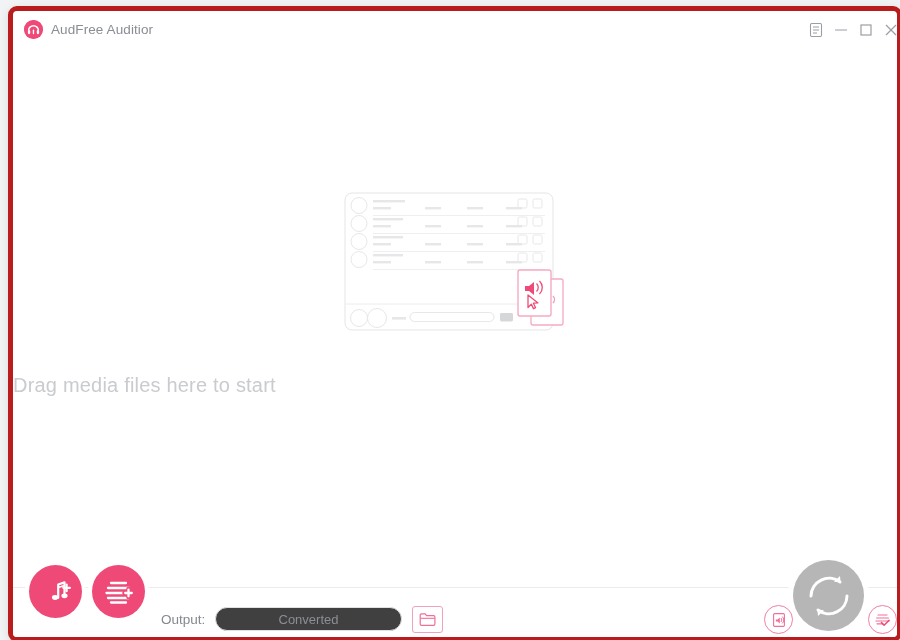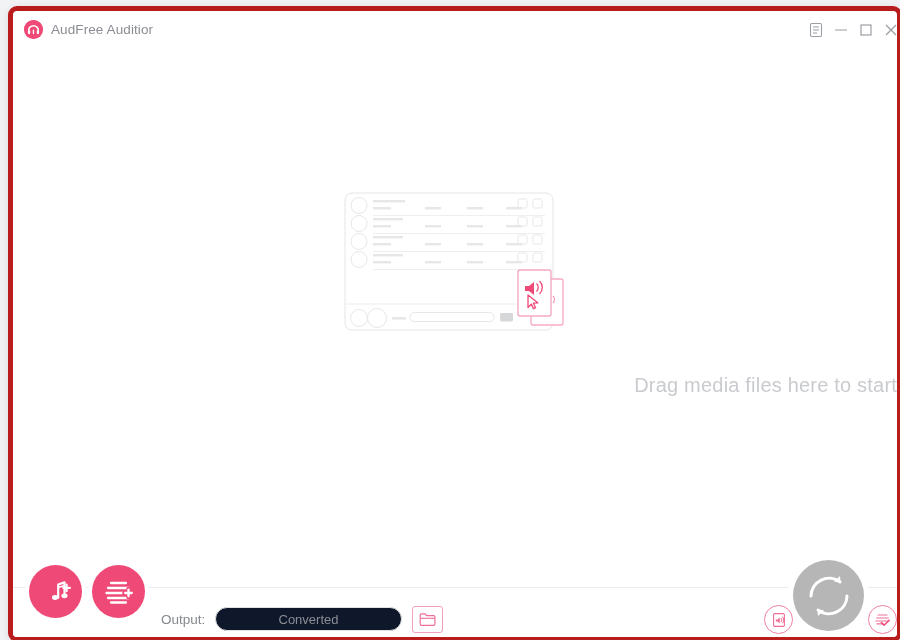--- a/index.html
+++ b/index.html
@@ -74,21 +74,21 @@
     left: 327px;
     top: 144px;
     width: 232px;
     height: 154px;
   }
   #drop-hint {
     position: absolute;
     left: 0;
     top: 327px;
     width: 884px;
-    text-align: right;
+    text-align: left;
     font-size: 20px;
     color: #c9cbcf;
     letter-spacing: .2px;
   }
 
   
   #bottom-bar {
     position: absolute;
     left: 0; top: 546px;
     width: 884px;
@@ -118,21 +118,21 @@
   #output-label {
     position: absolute;
     left: 148px; top: 601px;
     font-size: 13.5px;
     color: #85888e;
   }
   #output-field {
     position: absolute;
     left: 202px; top: 596px;
     width: 185px; height: 22px;
-    background: #0f172a;
+    background: #404040;
     border: 1px solid #e0e1e3;
     border-radius: 12px;
     display: flex;
     align-items: center;
     justify-content: center;
     font-size: 13px;
     color: #8b8e94;
   }
   #browse-folder-button {
     position: absolute;

